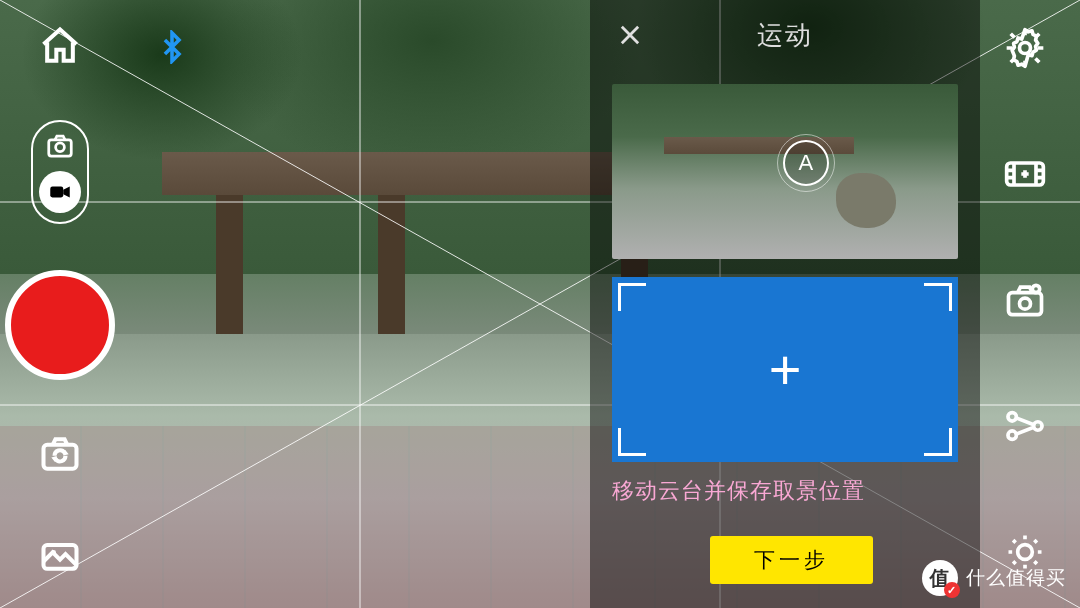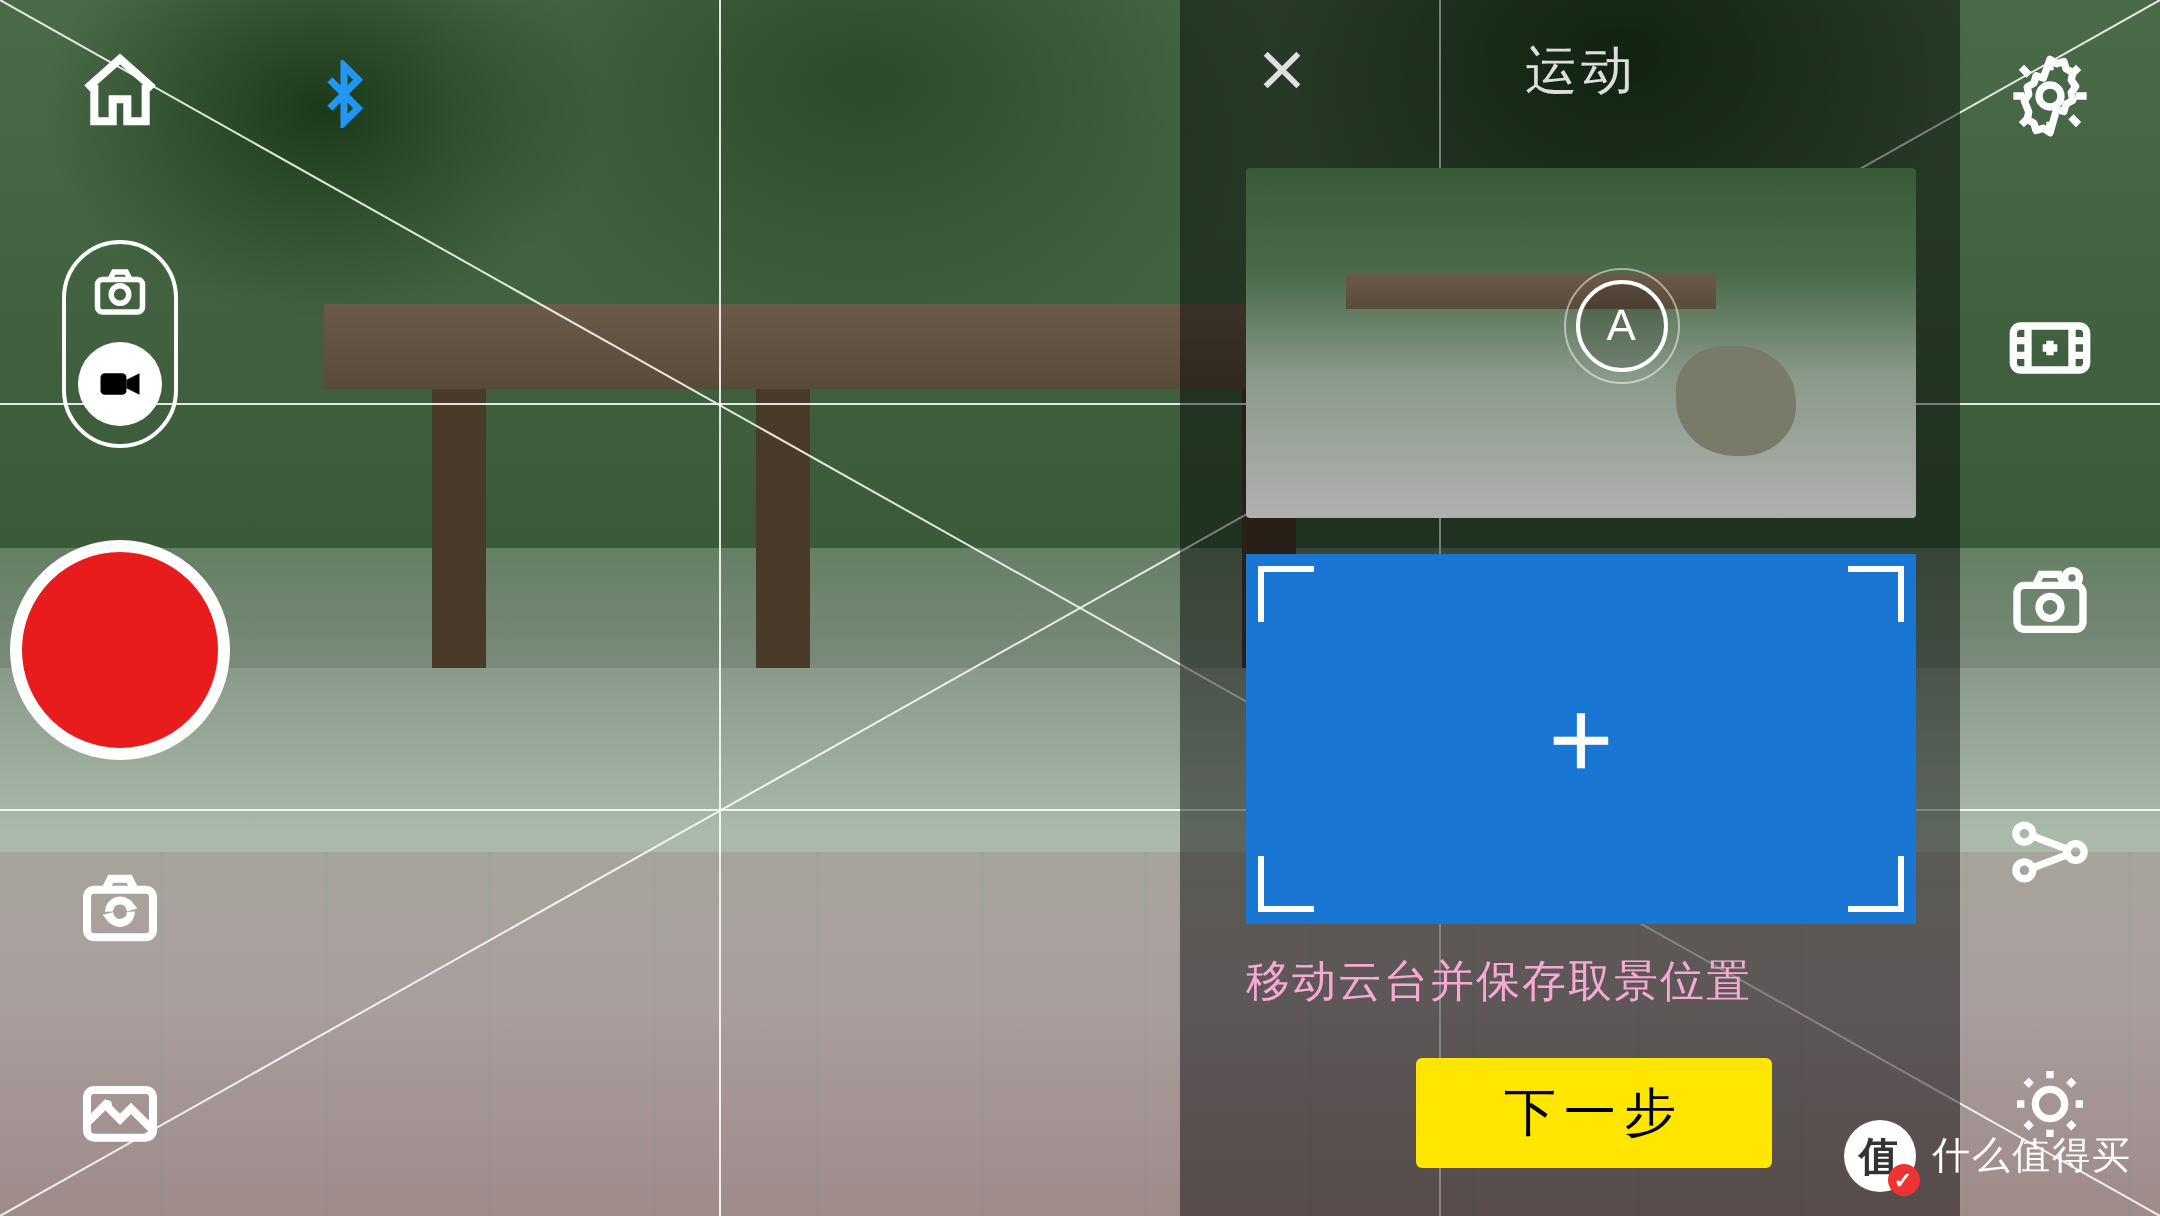--- a/index.html
+++ b/index.html
@@ -127,21 +127,20 @@
 
 
 .panel {
   position: absolute;
   top: 0; bottom: 0;
   left: 590px; right: 100px;
   background: rgba(0,0,0,0.45);
   z-index: 20;
   display: flex;
   flex-direction: column;
-  padding-left: 11px;
 }
 .panel-header {
   height: 70px;
   display: flex;
   align-items: center;
   position: relative;
 }
 .panel-close {
   position: absolute;
   left: 18px; top: 50%; transform: translateY(-50%);
@@ -234,21 +233,21 @@
   font-size: 22px;
   letter-spacing: 1px;
   margin-top: -4px;
 }
 .next-btn {
   align-self: center;
   margin-top: auto;
   margin-bottom: 4px;
   background: #ffe600;
   color: #000;
-  font-size: 26px;
+  font-size: 21px;
   letter-spacing: 4px;
   padding: 10px 44px;
   border-radius: 3px;
   cursor: pointer;
   font-weight: 500;
   margin-left: 13px;
 }
 
 
 .watermark {

